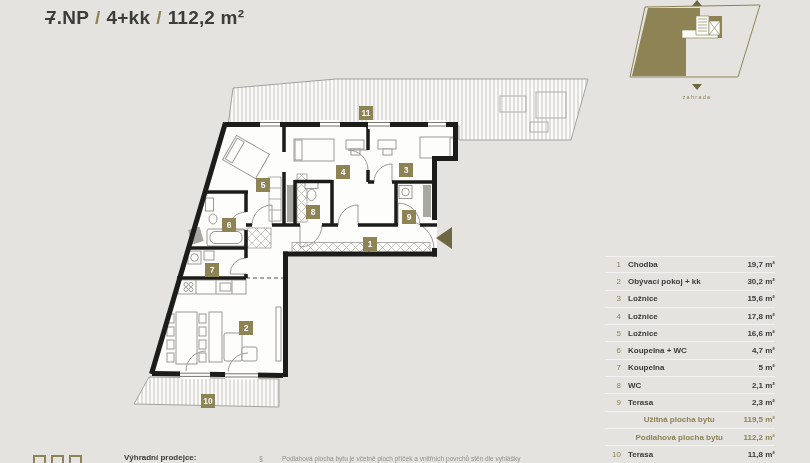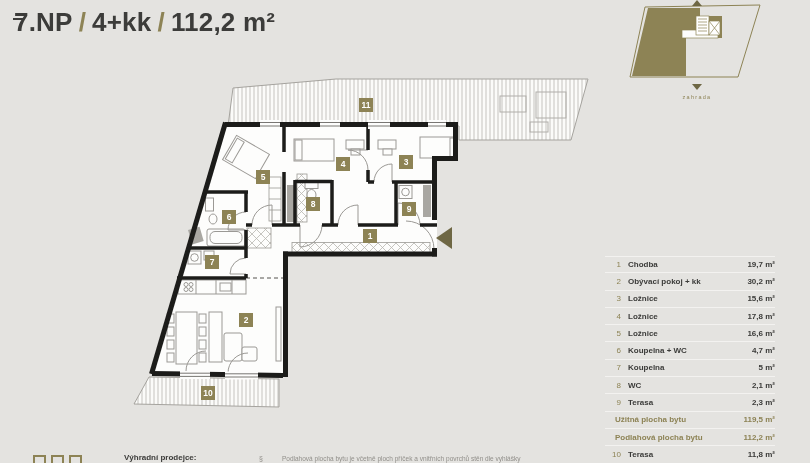--- a/index.html
+++ b/index.html
@@ -4,51 +4,52 @@
 <style>
   html,body{margin:0;padding:0;}
   body{
     width:810px;height:463px;overflow:hidden;position:relative;
     background:#e4e3e0;
     font-family:"Liberation Sans", sans-serif;
     color:#3b3b39;
   }
   
   .title{
-    position:absolute;left:14px;top:7px;
-    font-size:26px;font-weight:bold;color:#3c3c3a;letter-spacing:.2px;
+    position:absolute;left:46px;top:7px;
+    font-size:19px;font-weight:bold;color:#3c3c3a;letter-spacing:.2px;
     white-space:nowrap;
   }
   .title .slash{color:#8d8355;padding:0 6px;font-weight:bold;}
   .seven{position:relative;display:inline-block;}
   .seven::after{
     content:"";position:absolute;left:-1px;top:11px;width:10px;height:2px;
     background:#3c3c3a;
   }
   
   svg.plan{position:absolute;left:0;top:0;width:810px;height:463px;}
   
   .badge{
     position:absolute;width:14px;height:14px;background:#8d8355;
     color:#ffffff;font-size:8.5px;font-weight:bold;line-height:14px;
     text-align:center;
+    margin-top:8px;
   }
   
   .legend{
     position:absolute;left:605px;top:256px;width:170px;font-size:8px;
   }
   .legend .row{
     display:flex;align-items:center;height:17.3px;
     border-bottom:1px solid #f3f2f0;box-sizing:border-box;
   }
   .legend .row:first-child{border-top:1px solid #f3f2f0;}
   .legend .num{width:16px;text-align:right;color:#8d8355;flex:0 0 16px;}
   .legend .lbl{margin-left:7px;font-weight:bold;color:#3b3b39;flex:1;}
   .legend .val{font-weight:bold;color:#3b3b39;text-align:left;white-space:nowrap;}
-  .legend .row.summary .lbl{margin-left:10px;color:#8d8355;}
+  .legend .row.summary .lbl{margin-left:10px;color:#8d8355;text-align:center;}
   .legend .row.summary .val{color:#8d8355;}
   
   .logo-squares{position:absolute;left:33px;top:455px;display:flex;gap:5px;}
   .logo-squares .sq{
     width:13px;height:13px;border:2px solid #8d8355;box-sizing:border-box;
   }
   .seller{
     position:absolute;left:124px;top:453px;font-size:8px;font-weight:bold;
     color:#3b3b39;white-space:nowrap;
   }

